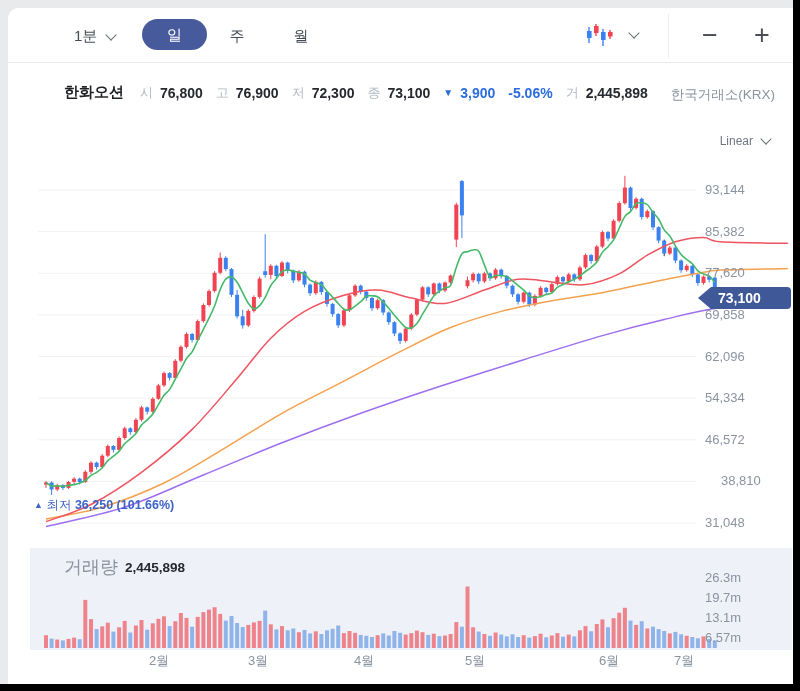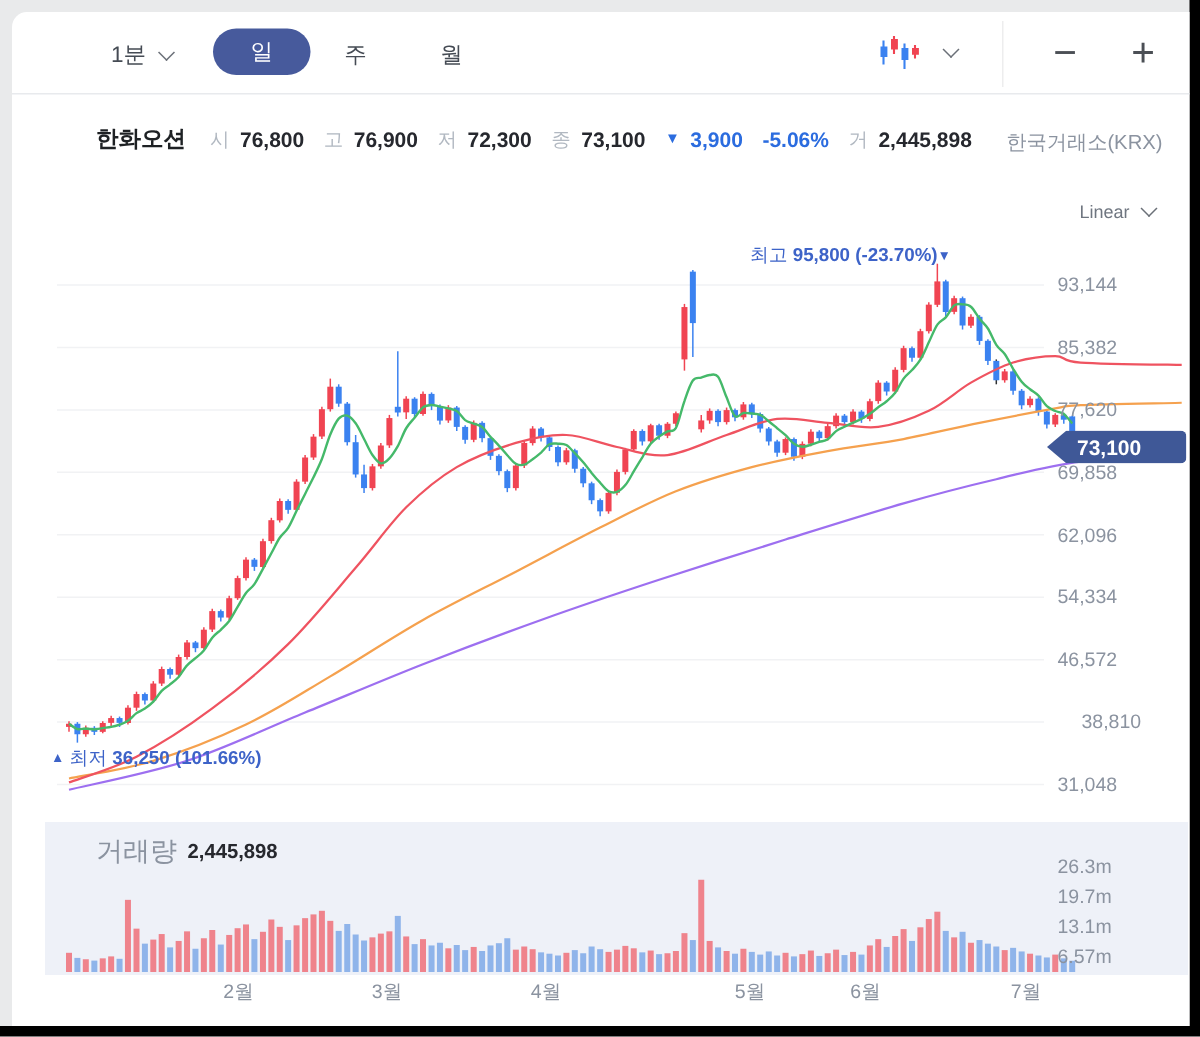--- a/index.html
+++ b/index.html
@@ -467,25 +467,20 @@
       <line x1="709.2" y1="276.0" x2="709.2" y2="282.5" stroke="#3b82f0" stroke-width="1"></line>
       <rect x="707.2" y="276.6" width="4" height="3.2" fill="#3b82f0"></rect>
       <line x1="714.8" y1="277.1" x2="714.8" y2="301.8" stroke="#3b82f0" stroke-width="1"></line>
       <rect x="712.8" y="277.6" width="4" height="19.8" fill="#3b82f0"></rect>
       <path d="M46.0 526.5C59.1 523.3 98.5 515.7 124.7 507.2C150.9 498.6 177.1 485.7 203.4 475.0C229.6 464.3 255.8 453.1 282.0 442.8C308.3 432.5 334.5 422.7 360.7 413.3C386.9 403.9 412.2 395.4 439.4 386.5C466.6 377.6 496.5 368.2 523.7 359.7C550.9 351.2 579.0 342.3 602.4 335.6C625.8 328.9 644.5 324.1 664.2 319.5C683.9 314.8 699.8 310.2 720.4 307.7C741.0 305.2 776.6 305.0 787.8 304.5" fill="none" stroke="#9d6ff0" stroke-width="1.5"></path>
       <path d="M46.0 519.0C55.4 517.0 82.5 513.2 102.2 507.2C121.9 501.2 144.3 492.4 164.0 483.0C183.7 473.7 200.6 462.5 220.2 450.9C239.9 439.2 261.4 424.9 282.0 413.3C302.6 401.7 324.2 391.4 343.9 381.1C363.5 370.9 382.3 360.6 400.1 351.7C417.9 342.7 433.8 334.2 450.6 327.5C467.5 320.8 484.4 315.9 501.2 311.4C518.1 307.0 534.9 303.8 551.8 300.7C568.7 297.6 585.5 295.8 602.4 292.7C619.2 289.5 636.1 285.3 653.0 281.9C669.8 278.5 692.3 274.3 703.5 272.3C714.8 270.3 706.3 270.8 720.4 270.1C734.5 269.5 776.6 268.8 787.8 268.5" fill="none" stroke="#f5a14e" stroke-width="1.5"></path>
       <path d="M46.0 521.6C53.5 518.8 75.0 512.7 91.0 504.5C106.9 496.3 124.7 484.8 141.5 472.3C158.4 459.8 176.2 445.1 192.1 429.4C208.0 413.8 224.0 393.7 237.1 378.5C250.2 363.3 259.6 349.4 270.8 338.2C282.0 327.1 292.3 318.6 304.5 311.4C316.7 304.3 331.7 298.9 343.9 295.3C356.0 291.8 366.3 289.5 377.6 290.0C388.8 290.4 400.1 295.8 411.3 298.0C422.5 300.3 432.8 304.7 445.0 303.4C457.2 302.0 472.2 294.0 484.4 290.0C496.5 286.0 506.8 280.6 518.1 279.3C529.3 277.9 540.6 281.0 551.8 281.9C563.0 282.8 574.3 286.0 585.5 284.6C596.8 283.3 608.9 278.8 619.2 273.9C629.5 269.0 638.0 260.5 647.3 255.1C656.7 249.8 666.1 244.7 675.4 241.7C684.8 238.8 696.0 237.4 703.5 237.4C711.0 237.4 706.3 240.7 720.4 241.7C734.5 242.7 776.6 243.1 787.8 243.3" fill="none" stroke="#ef5360" stroke-width="1.5"></path>
       <path d="M46.0 482.5C46.9 483.1 49.7 485.5 51.6 486.0C53.5 486.5 55.4 485.7 57.2 485.7C59.1 485.8 61.0 486.3 62.9 486.3C64.7 486.2 66.6 485.7 68.5 485.4C70.4 485.1 72.2 485.0 74.1 484.6C76.0 484.3 77.8 483.8 79.7 483.1C81.6 482.4 83.5 481.8 85.3 480.5C87.2 479.2 89.1 476.8 91.0 475.4C92.8 474.1 94.7 473.7 96.6 472.4C98.5 471.2 100.3 469.8 102.2 467.8C104.1 465.8 105.9 462.6 107.8 460.6C109.7 458.7 111.6 457.8 113.4 456.2C115.3 454.7 117.2 453.4 119.1 451.3C120.9 449.2 122.8 445.6 124.7 443.6C126.6 441.5 128.4 440.5 130.3 438.8C132.2 437.2 134.0 435.9 135.9 433.6C137.8 431.3 139.7 427.4 141.5 425.1C143.4 422.8 145.3 421.7 147.2 419.9C149.0 418.0 150.9 416.5 152.8 414.0C154.7 411.4 156.5 407.7 158.4 404.6C160.3 401.5 162.1 397.8 164.0 395.3C165.9 392.8 167.8 392.1 169.6 389.4C171.5 386.7 173.4 382.6 175.3 379.2C177.1 375.8 179.0 372.3 180.9 368.8C182.8 365.4 184.6 361.3 186.5 358.5C188.4 355.7 190.2 354.9 192.1 351.9C194.0 348.9 195.9 344.3 197.7 340.5C199.6 336.7 201.5 333.1 203.4 329.3C205.2 325.6 207.1 322.1 209.0 318.2C210.9 314.3 212.7 310.7 214.6 306.0C216.5 301.2 218.3 294.0 220.2 289.6C222.1 285.1 224.0 281.2 225.8 279.1C227.7 277.1 229.6 276.6 231.5 277.1C233.3 277.6 235.2 279.6 237.1 282.2C239.0 284.7 240.8 289.1 242.7 292.7C244.6 296.2 246.4 300.6 248.3 303.3C250.2 306.0 252.1 308.5 253.9 308.9C255.8 309.3 257.7 307.6 259.6 305.6C261.4 303.7 263.3 300.7 265.2 297.4C267.1 294.0 268.9 288.6 270.8 285.5C272.7 282.3 274.5 280.8 276.4 278.5C278.3 276.2 280.2 273.1 282.0 271.6C283.9 270.2 285.8 270.1 287.7 270.0C289.5 269.9 291.4 270.7 293.3 271.1C295.2 271.5 297.0 271.8 298.9 272.3C300.8 272.8 302.6 272.7 304.5 274.0C306.4 275.3 308.3 278.7 310.1 280.1C312.0 281.5 313.9 281.6 315.8 282.4C317.6 283.1 319.5 283.3 321.4 284.7C323.3 286.2 325.1 289.1 327.0 291.2C328.9 293.2 330.7 295.0 332.6 297.1C334.5 299.1 336.4 301.5 338.2 303.5C340.1 305.5 342.0 308.1 343.9 309.2C345.7 310.2 347.6 310.3 349.5 309.8C351.4 309.3 353.2 307.5 355.1 306.2C357.0 304.8 358.8 303.3 360.7 301.7C362.6 300.0 364.5 297.2 366.3 296.2C368.2 295.2 370.1 295.7 372.0 295.8C373.8 295.9 375.7 295.7 377.6 296.7C379.5 297.8 381.3 300.2 383.2 302.1C385.1 304.0 386.9 306.0 388.8 308.2C390.7 310.4 392.6 313.0 394.4 315.3C396.3 317.6 398.2 319.8 400.1 321.8C401.9 323.9 403.8 326.5 405.7 327.5C407.6 328.5 409.4 328.6 411.3 327.9C413.2 327.3 415.0 325.7 416.9 323.4C418.8 321.2 420.7 317.3 422.5 314.2C424.4 311.1 426.3 307.9 428.2 304.9C430.0 301.8 431.9 298.2 433.8 295.9C435.7 293.6 437.5 292.4 439.4 291.1C441.3 289.7 443.1 288.6 445.0 287.6C446.9 286.7 448.8 288.6 450.6 285.3C452.5 281.9 454.4 272.6 456.3 267.4C458.1 262.1 460.0 256.3 461.9 253.7C463.8 251.1 465.6 252.3 467.5 251.7C469.4 251.1 471.2 250.1 473.1 250.0C475.0 249.9 476.9 248.7 478.7 251.2C480.6 253.6 482.5 260.5 484.4 264.9C486.2 269.3 488.1 275.7 490.0 277.4C491.9 279.2 493.7 275.6 495.6 275.3C497.5 275.0 499.3 275.5 501.2 275.7C503.1 275.9 505.0 275.7 506.8 276.6C508.7 277.4 510.6 279.3 512.5 280.8C514.3 282.2 516.2 283.9 518.1 285.5C520.0 287.0 521.8 288.4 523.7 290.1C525.6 291.8 527.4 294.5 529.3 295.8C531.2 297.1 533.1 297.7 534.9 297.8C536.8 297.9 538.7 297.1 540.6 296.5C542.4 296.0 544.3 295.2 546.2 294.6C548.1 294.0 549.9 294.1 551.8 292.9C553.7 291.7 555.5 288.8 557.4 287.4C559.3 286.0 561.2 285.4 563.0 284.5C564.9 283.6 566.8 282.7 568.7 281.8C570.5 281.0 572.4 280.2 574.3 279.3C576.2 278.3 578.0 277.2 579.9 275.9C581.8 274.6 583.6 272.9 585.5 271.5C587.4 270.1 589.3 269.1 591.1 267.5C593.0 265.8 594.9 264.4 596.8 261.9C598.6 259.4 600.5 255.0 602.4 252.4C604.3 249.9 606.1 248.8 608.0 246.7C609.9 244.5 611.7 242.9 613.6 239.8C615.5 236.7 617.4 232.1 619.2 228.2C621.1 224.3 623.0 219.2 624.9 216.4C626.7 213.6 628.6 213.7 630.5 211.6C632.4 209.5 634.2 205.1 636.1 203.6C638.0 202.2 639.8 202.7 641.7 202.9C643.6 203.0 645.5 202.9 647.3 204.5C649.2 206.1 651.1 210.0 653.0 212.4C654.8 214.9 656.7 216.1 658.6 219.0C660.5 221.9 662.3 227.1 664.2 229.9C666.1 232.8 667.9 233.4 669.8 236.0C671.7 238.7 673.6 242.8 675.4 245.9C677.3 249.0 679.2 252.2 681.1 254.5C682.9 256.8 684.8 258.0 686.7 259.5C688.6 261.1 690.4 261.8 692.3 263.7C694.2 265.6 696.0 269.1 697.9 270.8C699.8 272.5 701.7 273.1 703.5 274.0C705.4 274.9 707.3 274.6 709.2 275.9C711.0 277.3 713.8 281.2 714.8 282.3" fill="none" stroke="#45b96a" stroke-width="1.6"></path>
     </svg>
 
-  <div class="anno" style="left:470px;top:162px;width:164px;text-align:right;">
-    <span>최고</span>
-    <b>95,800</b>
-    <b>(-23.70%)</b><span class="tri">▼</span>
-  </div>
   <div class="anno" style="left:34px;top:497px;">
     <span class="tri">▲</span>
     <span>최저</span>
     <b>36,250</b>
     <b>(101.66%)</b>
   </div>
 
   <div class="price-tag">73,100</div>
 
   <div class="vol-label">
@@ -503,17 +498,17 @@
       <div class="tick" style="top: 432px;">46,572</div>
       <div class="tick" style="top: 473px; margin-left: 16px;">38,810</div>
       <div class="tick" style="top: 515px;">31,048</div>
       <div class="tick" style="top: 570px;">26.3m</div>
       <div class="tick" style="top: 590px;">19.7m</div>
       <div class="tick" style="top: 610px;">13.1m</div>
       <div class="tick" style="top: 630px;">6.57m</div>
       <div class="month" style="left: 139px;">2월</div>
       <div class="month" style="left: 238px;">3월</div>
       <div class="month" style="left: 344px;">4월</div>
-      <div class="month" style="left: 480px;">5월</div>
-      <div class="month" style="left: 557px;">6월</div>
+      <div class="month" style="left: 455px;">5월</div>
+      <div class="month" style="left: 589px;">6월</div>
       <div class="month" style="left: 664px;">7월</div>
     </div>
 </div>
 
 </body></html>

